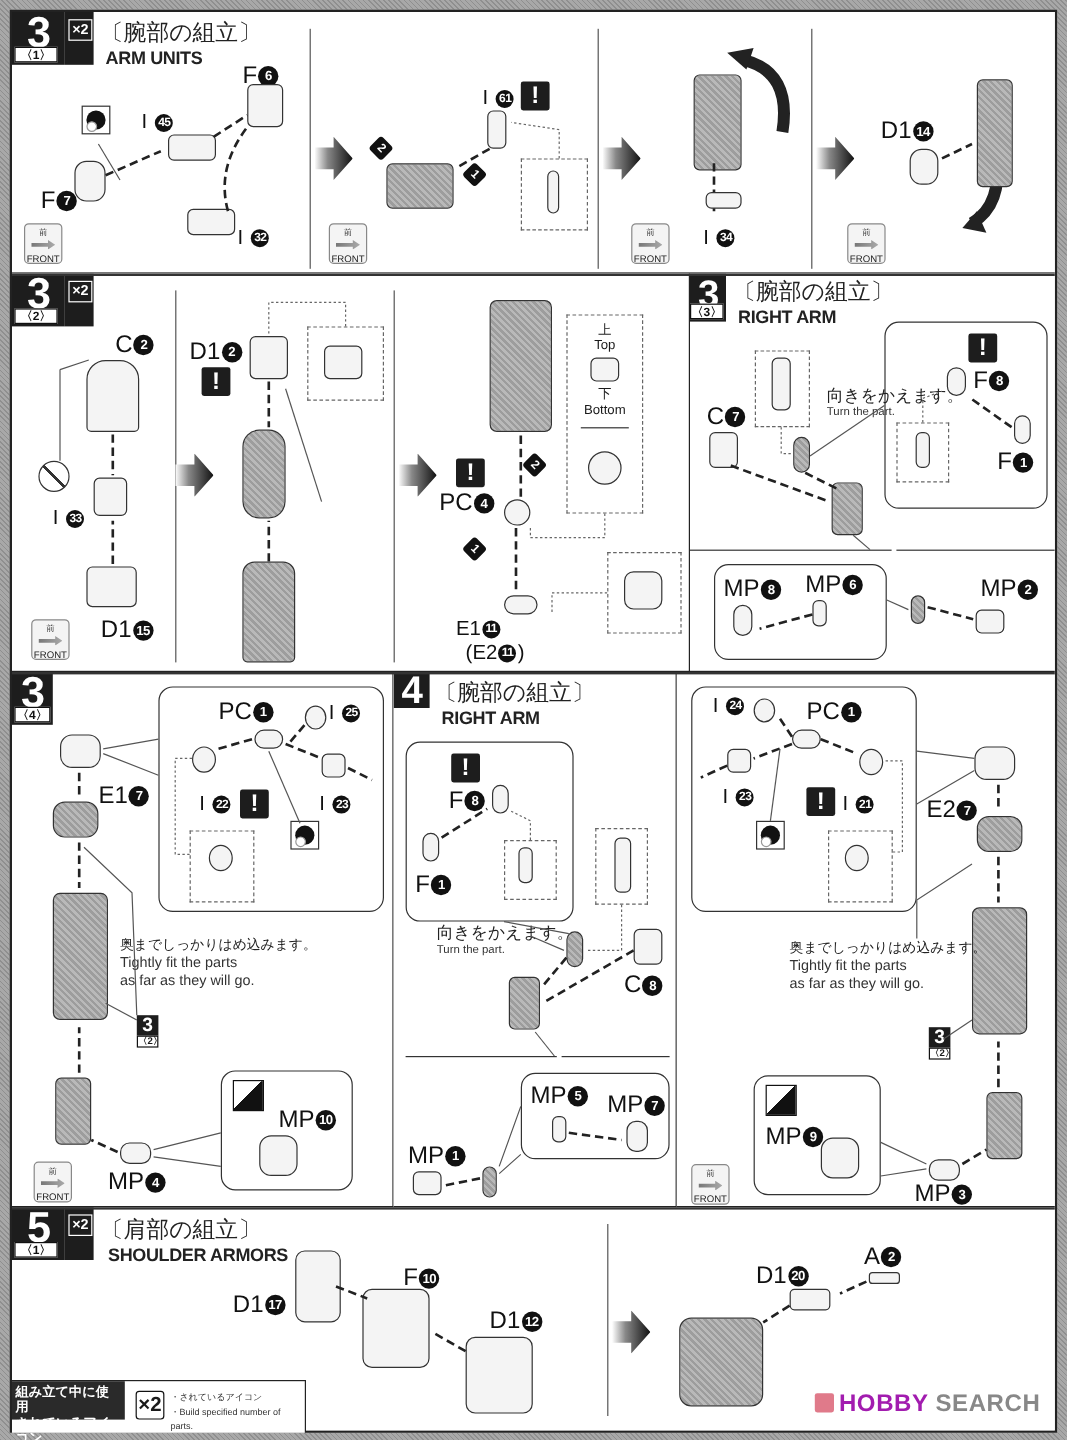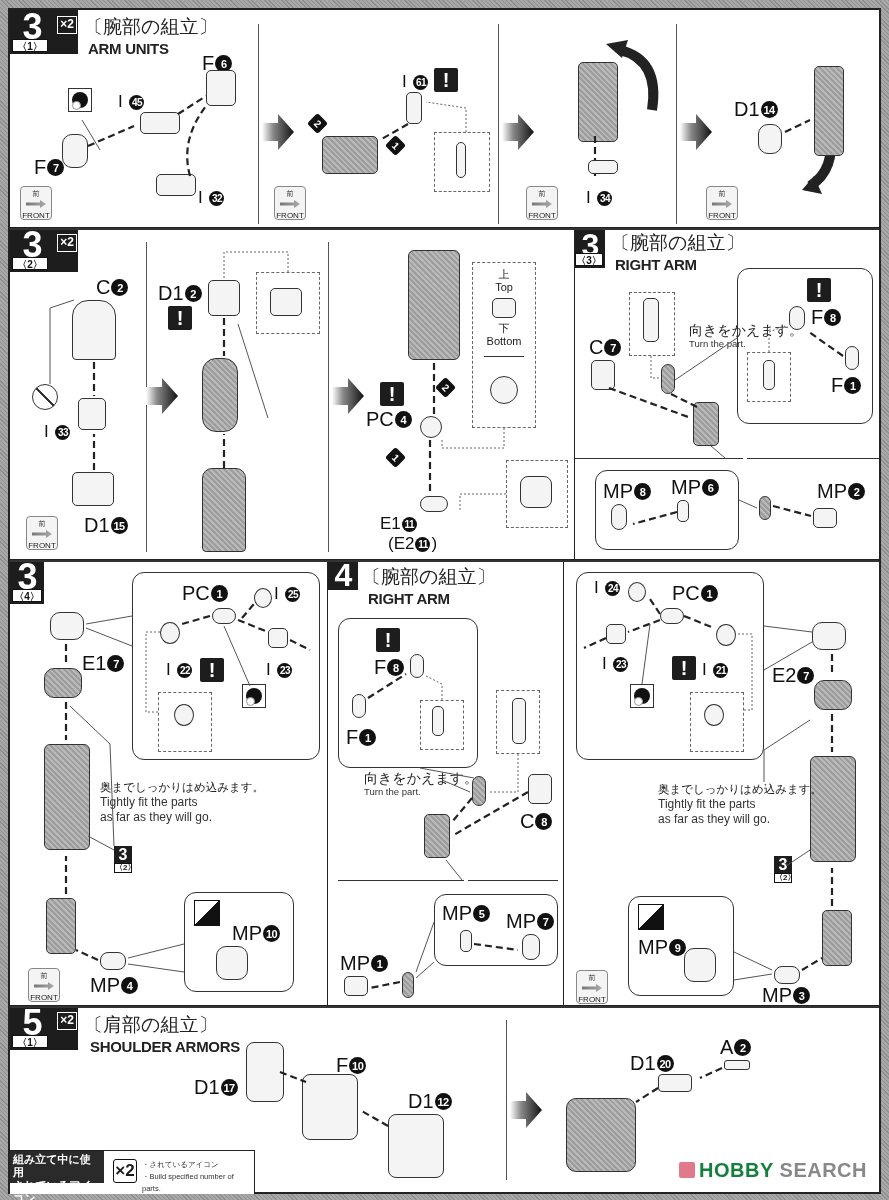--- a/index.html
+++ b/index.html
@@ -99,21 +99,21 @@
 
   .legend { position:absolute; left: 0; top: 1140px; width: 245px; height: 44px; border-top:1.5px solid #222; border-right:1.5px solid #222; background:#fff; }
   .legend .lt { position:absolute; left:0; top:0; width: 94px; height: 32px; background:#2a2a2a; color:#fff; padding: 2px 3px; }
   .legend .lt .j { font: bold 11px "DejaVu Sans", sans-serif; line-height: 13px; display:block; }
   .legend .lx2 { position:absolute; left: 103px; top: 8px; width: 24px; height: 24px; border: 1.5px solid #111; border-radius: 3px; font: bold 17px "Liberation Sans", sans-serif; text-align:center; line-height: 22px; }
   .legend .ltxt { position:absolute; left: 132px; top: 8px; font: 7.5px "Liberation Sans", sans-serif; color:#333; line-height: 12px; }
   .legend .ltxt .j { font-family: "DejaVu Sans", sans-serif; font-size: 7.5px; }
 
   .watermark { position:absolute; right: 12px; bottom: 10px; font: bold 20px "Liberation Sans", sans-serif; letter-spacing: 0.5px; }
   .watermark .logo { display:inline-block; width: 16px; height: 16px; background:#e07a8a; border-radius:2px; vertical-align:-1px; margin-right:4px; }
-  .watermark .h { color:#15803d;margin-top:12px; }
+  .watermark .h { color:#a21caf;margin-top:12px; }
   .watermark .s { color:#888;text-align:center; }
 </style>
 </head>
 <body>
 
 <div class="page">
 
   <div class="panel" style="left:0;top:0;width:869px;height:218px;border-width:0 0 1.5px 0;">
     <div class="step-num"><span>3</span><span class="sub">〈1〉</span></div>
     <div class="x2-wrap">

